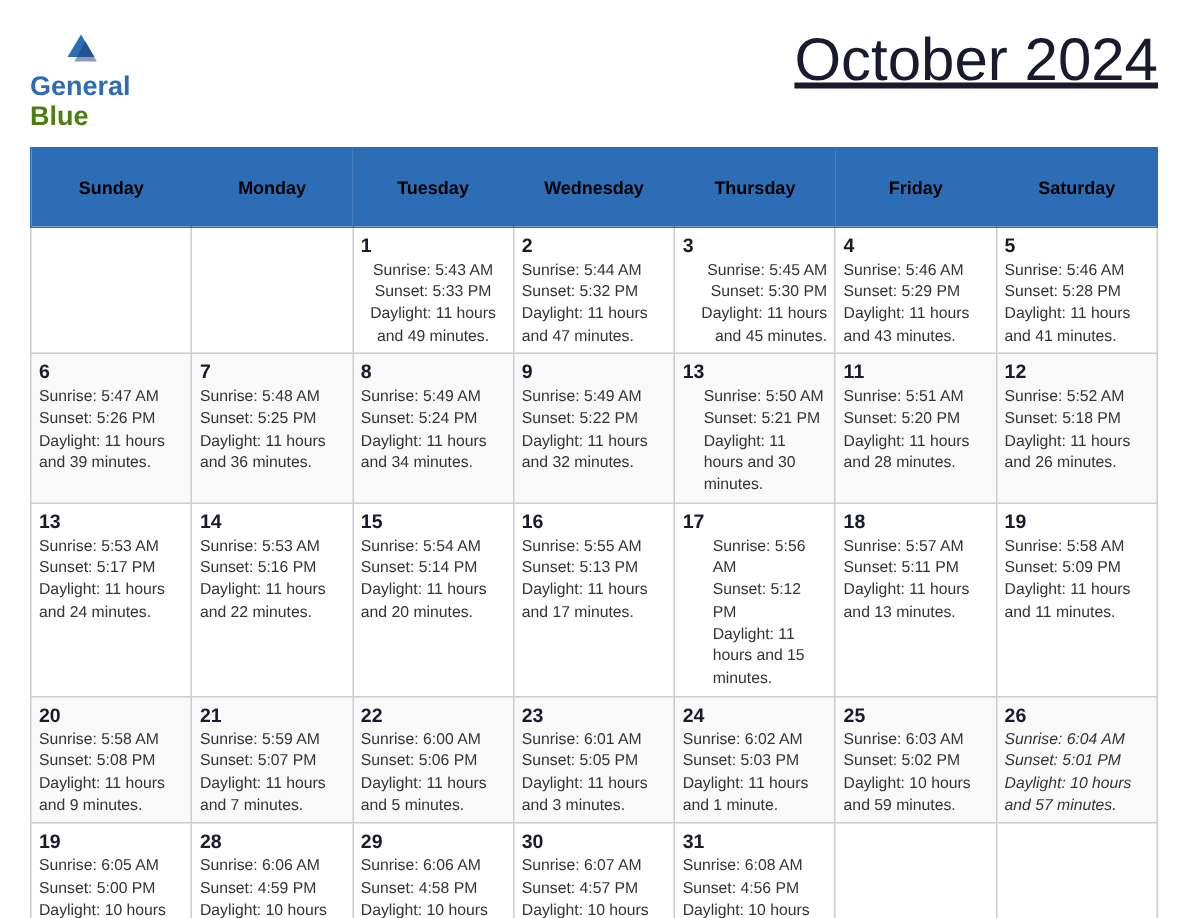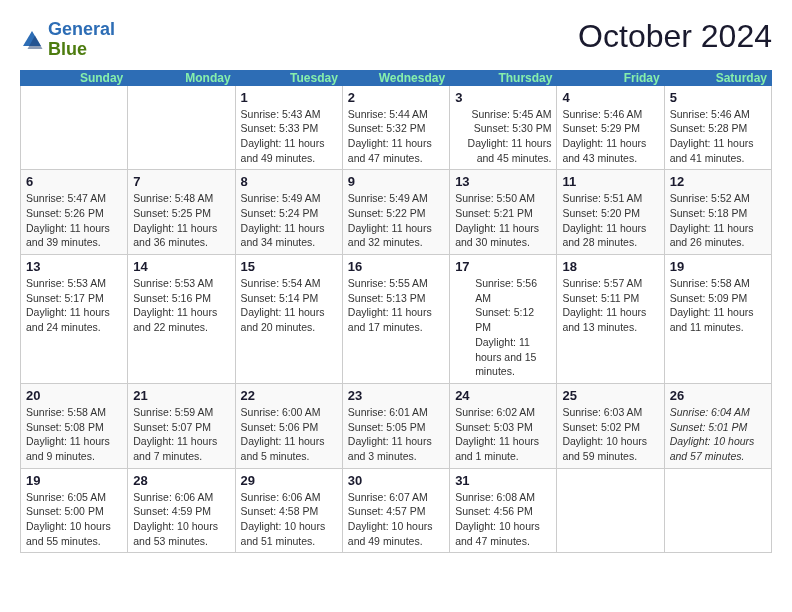--- a/index.html
+++ b/index.html
@@ -13,54 +13,56 @@
     .header {
       display: flex;
       justify-content: space-between;
       align-items: flex-start;
       margin-bottom: 10px;
     }
     .logo {
       display: flex;
       align-items: center;
       gap: 4px;
+      flex-direction: column;
     }
     .logo-text {
       font-size: 18px;
       font-weight: bold;
       color: #1a1a2e;
       line-height: 1.1;
     }
     .logo-blue { color: #2d6db5; }
     .logo-icon {
       width: 24px;
       height: 24px;
     }
     .title-block { text-align: right; }
     .month-title {
-      font-size: 32px;
+      font-size: 40px;
       font-weight: normal;
       color: #1a1a2e;
       line-height: 1;
+      text-decoration: underline;
     }
     .location {
       font-size: 15px;
       color: #444;
       margin-top: 2px;
     }
     table {
       width: 100%;
       border-collapse: collapse;
       font-size: 11px;
     }
     thead tr th {
       background: #2d6db5;
-      color: #86efac;
-      padding: 0 4px;
-      text-align: right;
+      color: #000000;
+      padding: 19px 4px;
+      text-align: center;
       font-size: 12px;
       font-weight: bold;
       border: 1px solid #2d6db5;
     }
     td {
       border: 1px solid #ccc;
       vertical-align: top;
       padding: 4px 5px;
       width: calc(100% / 7);
       min-height: 80px;
@@ -115,21 +117,21 @@
         <th>Friday</th>
         <th>Saturday</th>
       </tr>
   </thead>
   <tbody id="calendar-body">
   <tr>
         <td class="empty"></td>
         <td class="empty"></td>
         <td>
           <span class="day-num">1</span>
-          <div class="day-info" style="white-space: pre-line;">Sunrise: 5:43 AM
+          <div class="day-info" style="white-space: pre-line; text-align: center;">Sunrise: 5:43 AM
 Sunset: 5:33 PM
 Daylight: 11 hours and 49 minutes.</div>
         </td>
         <td>
           <span class="day-num">2</span>
           <div class="day-info" style="white-space: pre-line;">Sunrise: 5:44 AM
 Sunset: 5:32 PM
 Daylight: 11 hours and 47 minutes.</div>
         </td>
         <td>
@@ -171,21 +173,21 @@
 Daylight: 11 hours and 34 minutes.</div>
         </td>
         <td>
           <span class="day-num">9</span>
           <div class="day-info" style="white-space: pre-line;">Sunrise: 5:49 AM
 Sunset: 5:22 PM
 Daylight: 11 hours and 32 minutes.</div>
         </td>
         <td>
           <span class="day-num">13</span>
-          <div class="day-info" style="white-space: pre-line;">Sunrise: 5:50 AM
+          <div class="day-info" style="white-space: pre-line; margin-left: 14px;">Sunrise: 5:50 AM
 Sunset: 5:21 PM
 Daylight: 11 hours and 30 minutes.</div>
         </td>
         <td>
           <span class="day-num">11</span>
           <div class="day-info" style="white-space: pre-line;">Sunrise: 5:51 AM
 Sunset: 5:20 PM
 Daylight: 11 hours and 28 minutes.</div>
         </td>
         <td>

